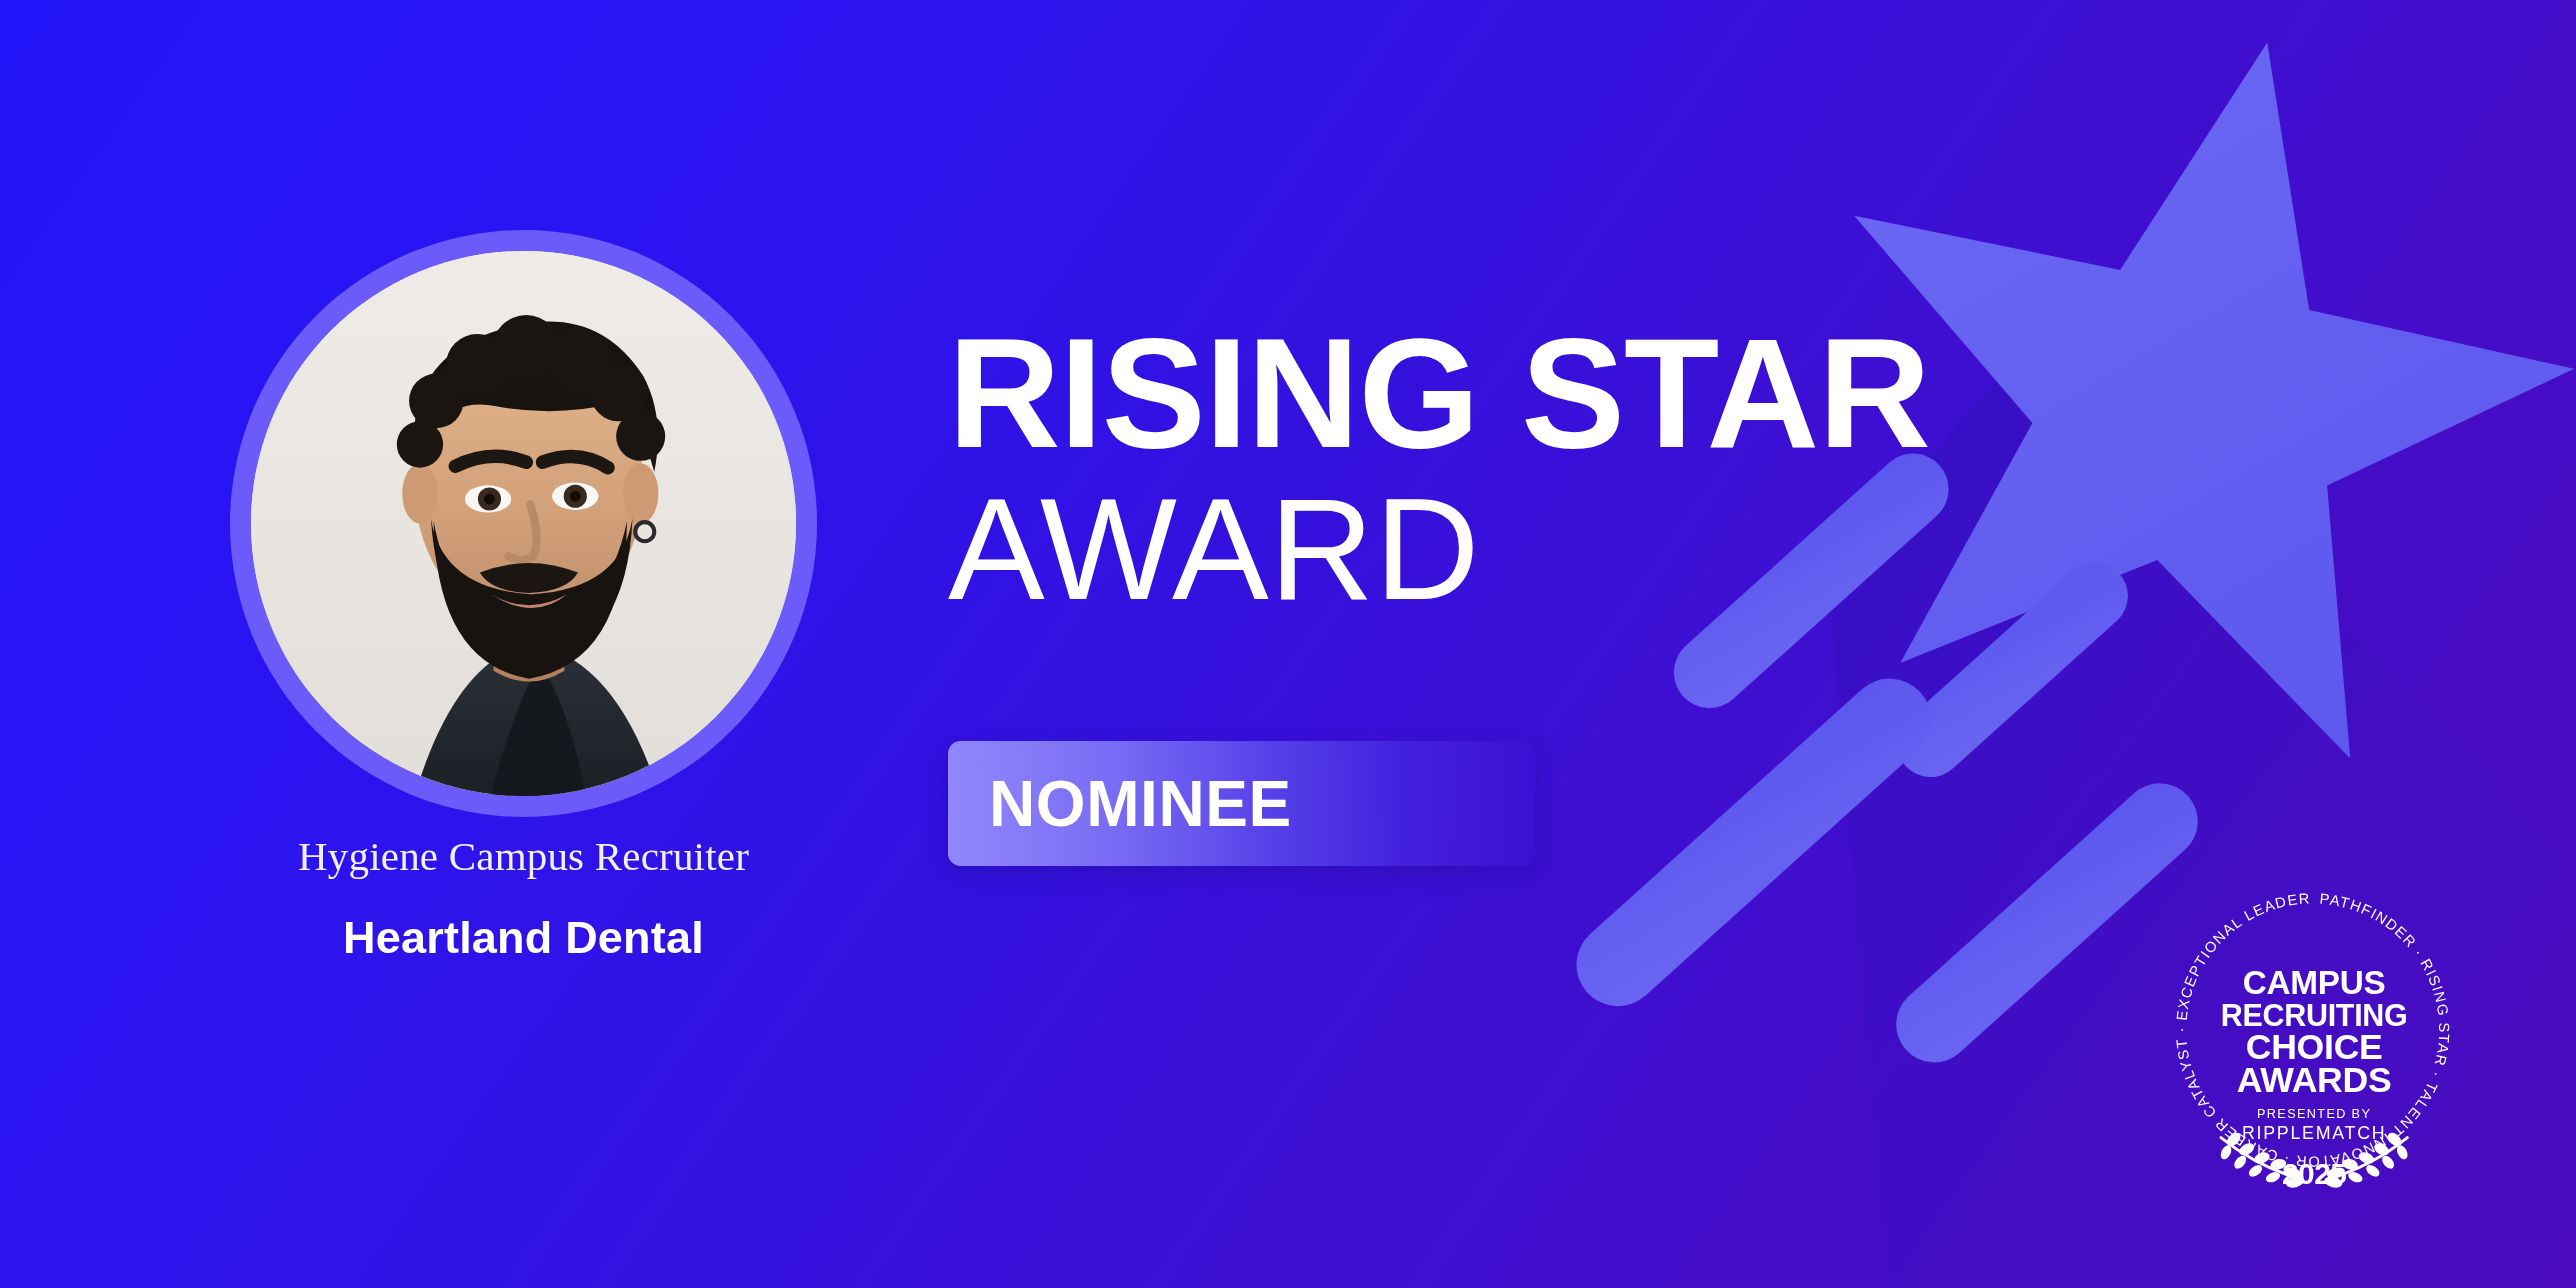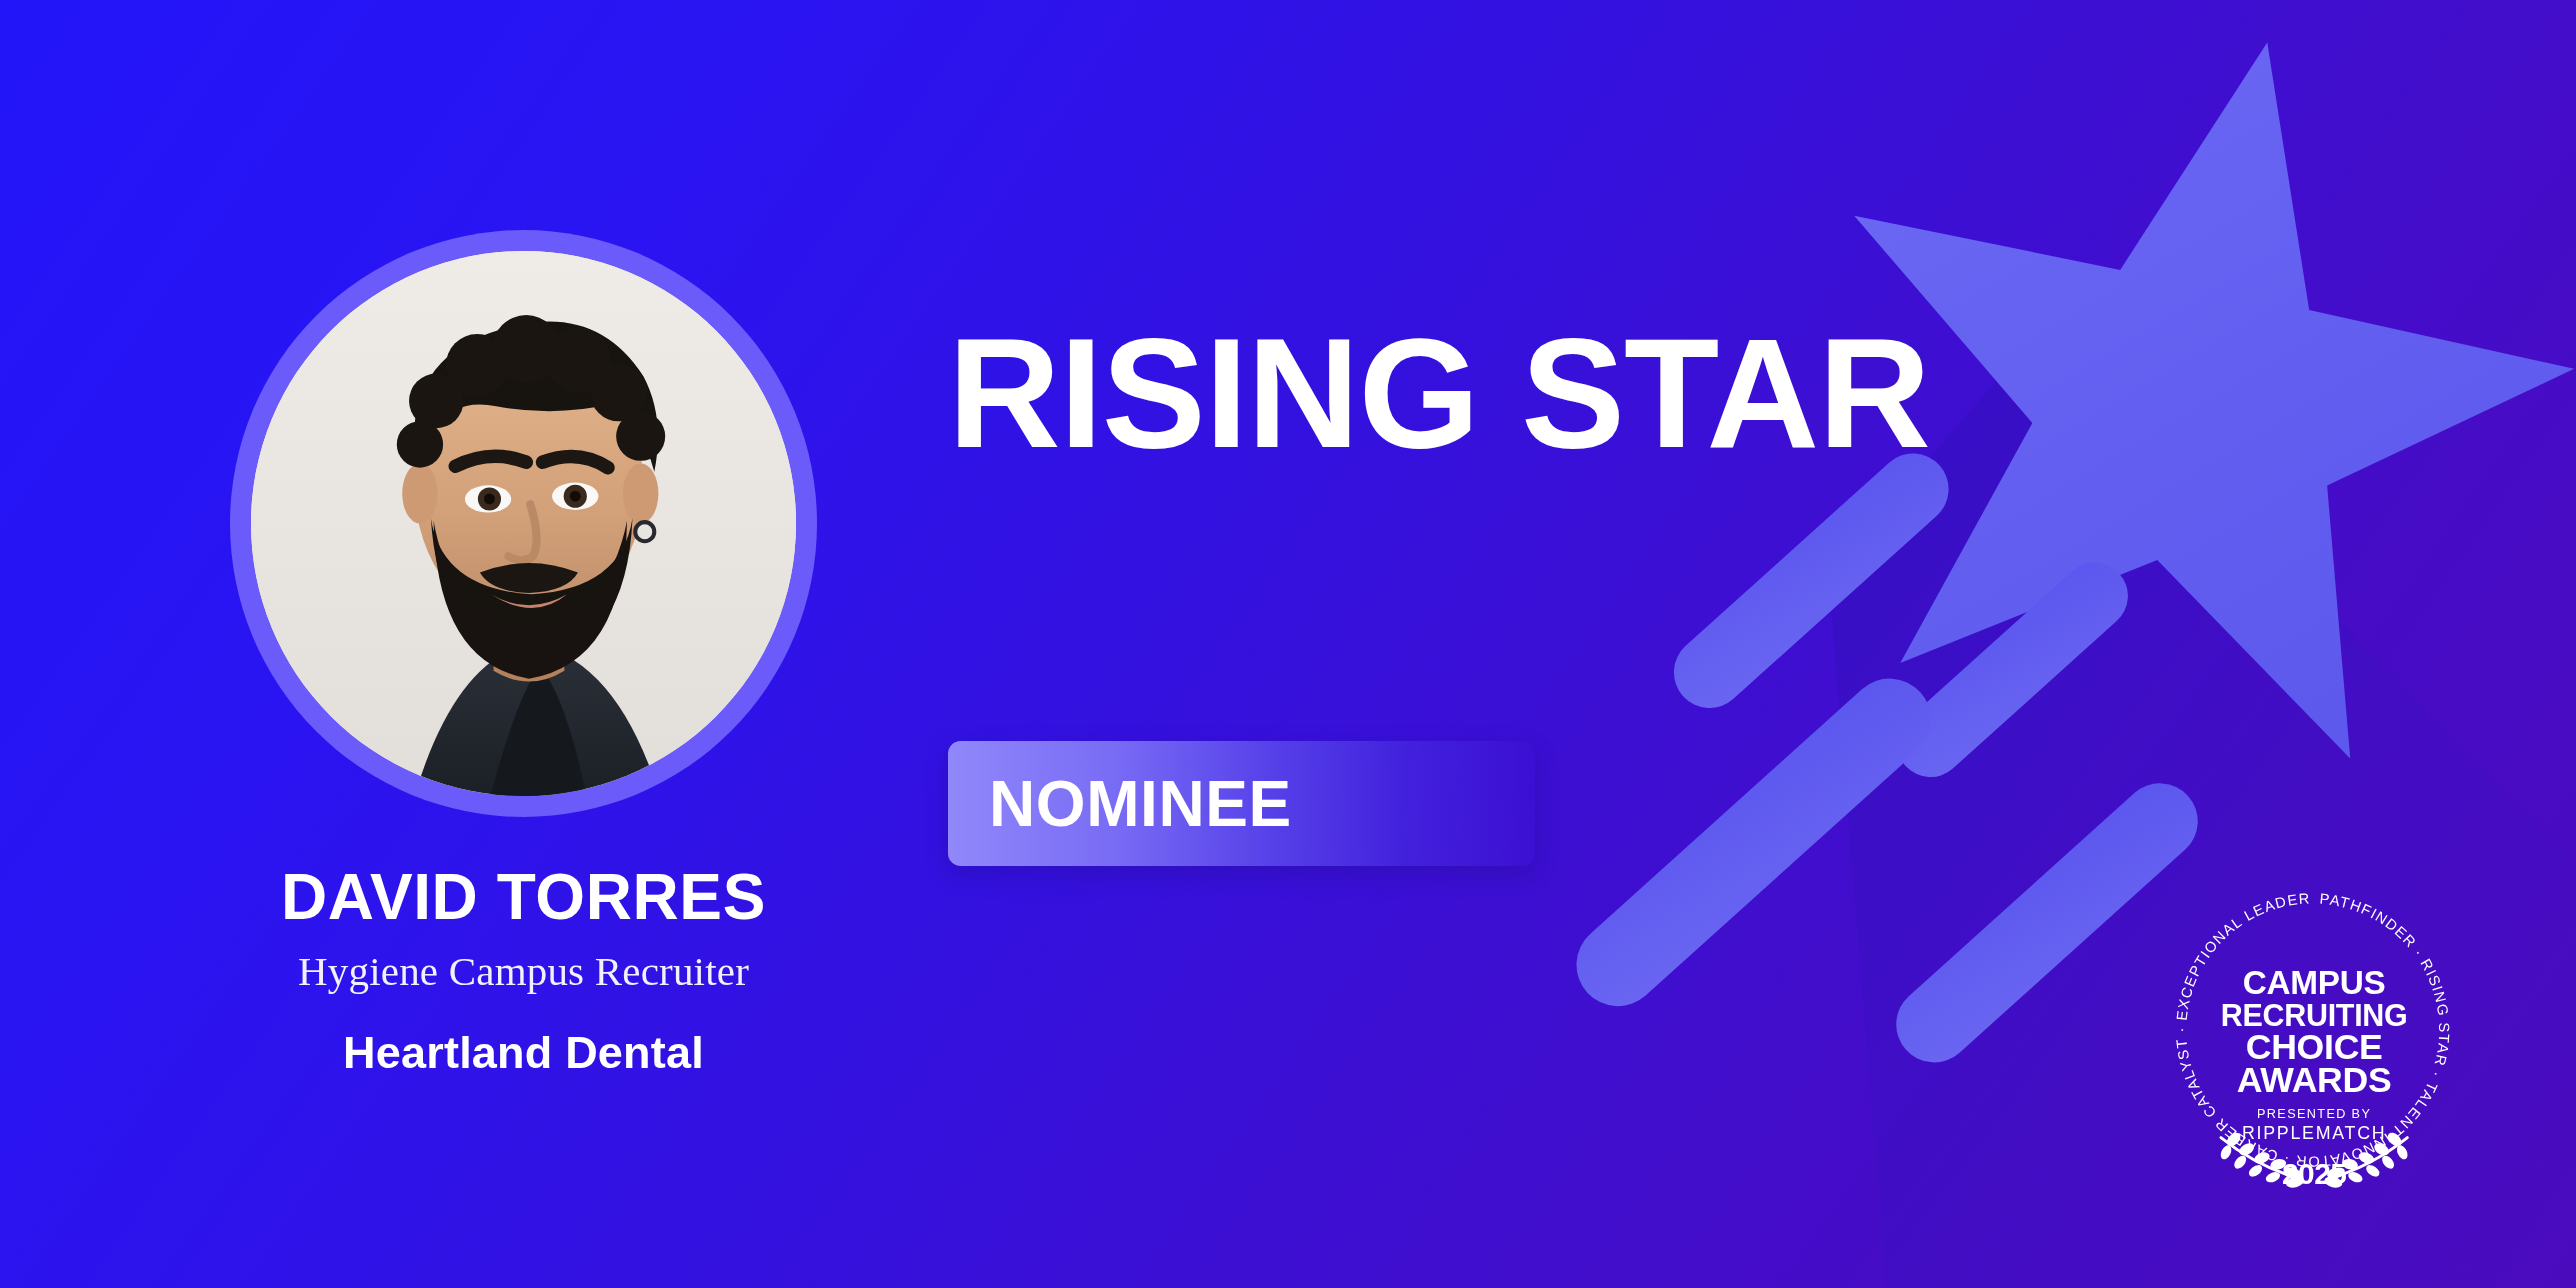--- a/index.html
+++ b/index.html
@@ -254,27 +254,27 @@
           <path d="M132 196 q6 96 74 110 q70 -14 74 -110 q-8 52 -74 56 q-66 -4 -74 -56 Z" fill="#17130F"></path>
           <path d="M134 198 q2 104 70 116 q70 -12 72 -116 q-14 70 -72 78 q-58 -8 -70 -78 Z" fill="#181310"></path>
           <path d="M168 236 q36 -14 72 0 q-8 14 -36 15 q-28 -1 -36 -15 Z" fill="#1B1612"></path>
           <path d="M176 252 q28 16 56 0 q-24 20 -56 0 Z" fill="#C4826F"></path>
 
           <circle cx="289" cy="206" r="7" fill="none" stroke="#2A2A2E" stroke-width="3"></circle>
         </svg>
       </div>
     </div>
 
-    <div id="person-name">DAVID TORRES</div>
     <div id="person-title">Hygiene Campus Recruiter</div>
     <div id="person-company">Heartland Dental</div>
   </div>
 
   <div id="headline-block">
     <div id="award-line1">RISING STAR</div>
+    <div id="award-line2">AWARD</div>
   </div>
 
   <div id="nominee-badge">
     <span id="nominee-label">NOMINEE</span>
   </div>
 
   <div id="award-seal">
     <svg viewBox="0 0 560 560" aria-hidden="true">
       <defs>
         <path id="ringPath" d="M 280,60 A 220,220 0 1 1 279,60"></path>

